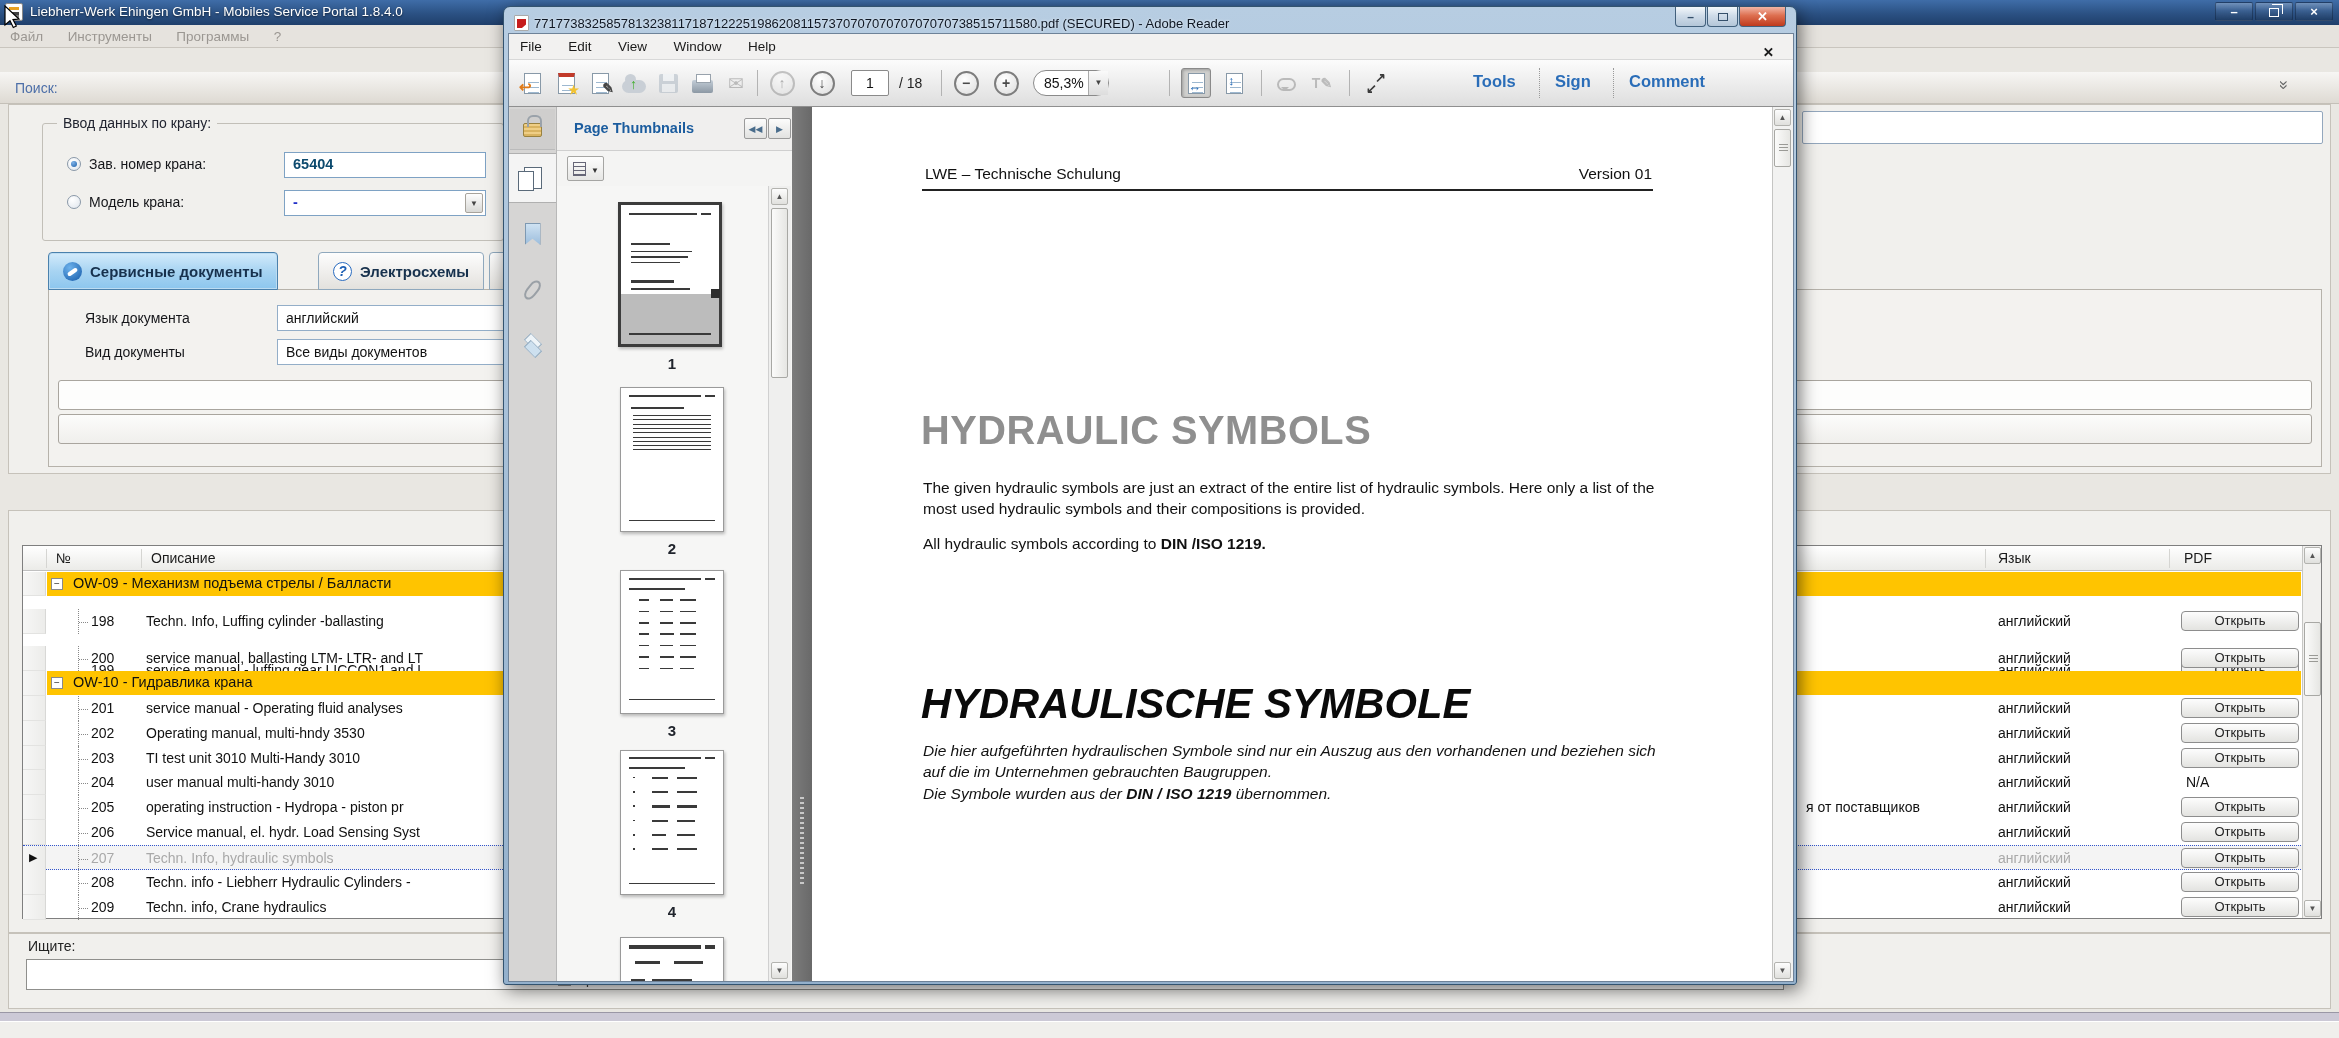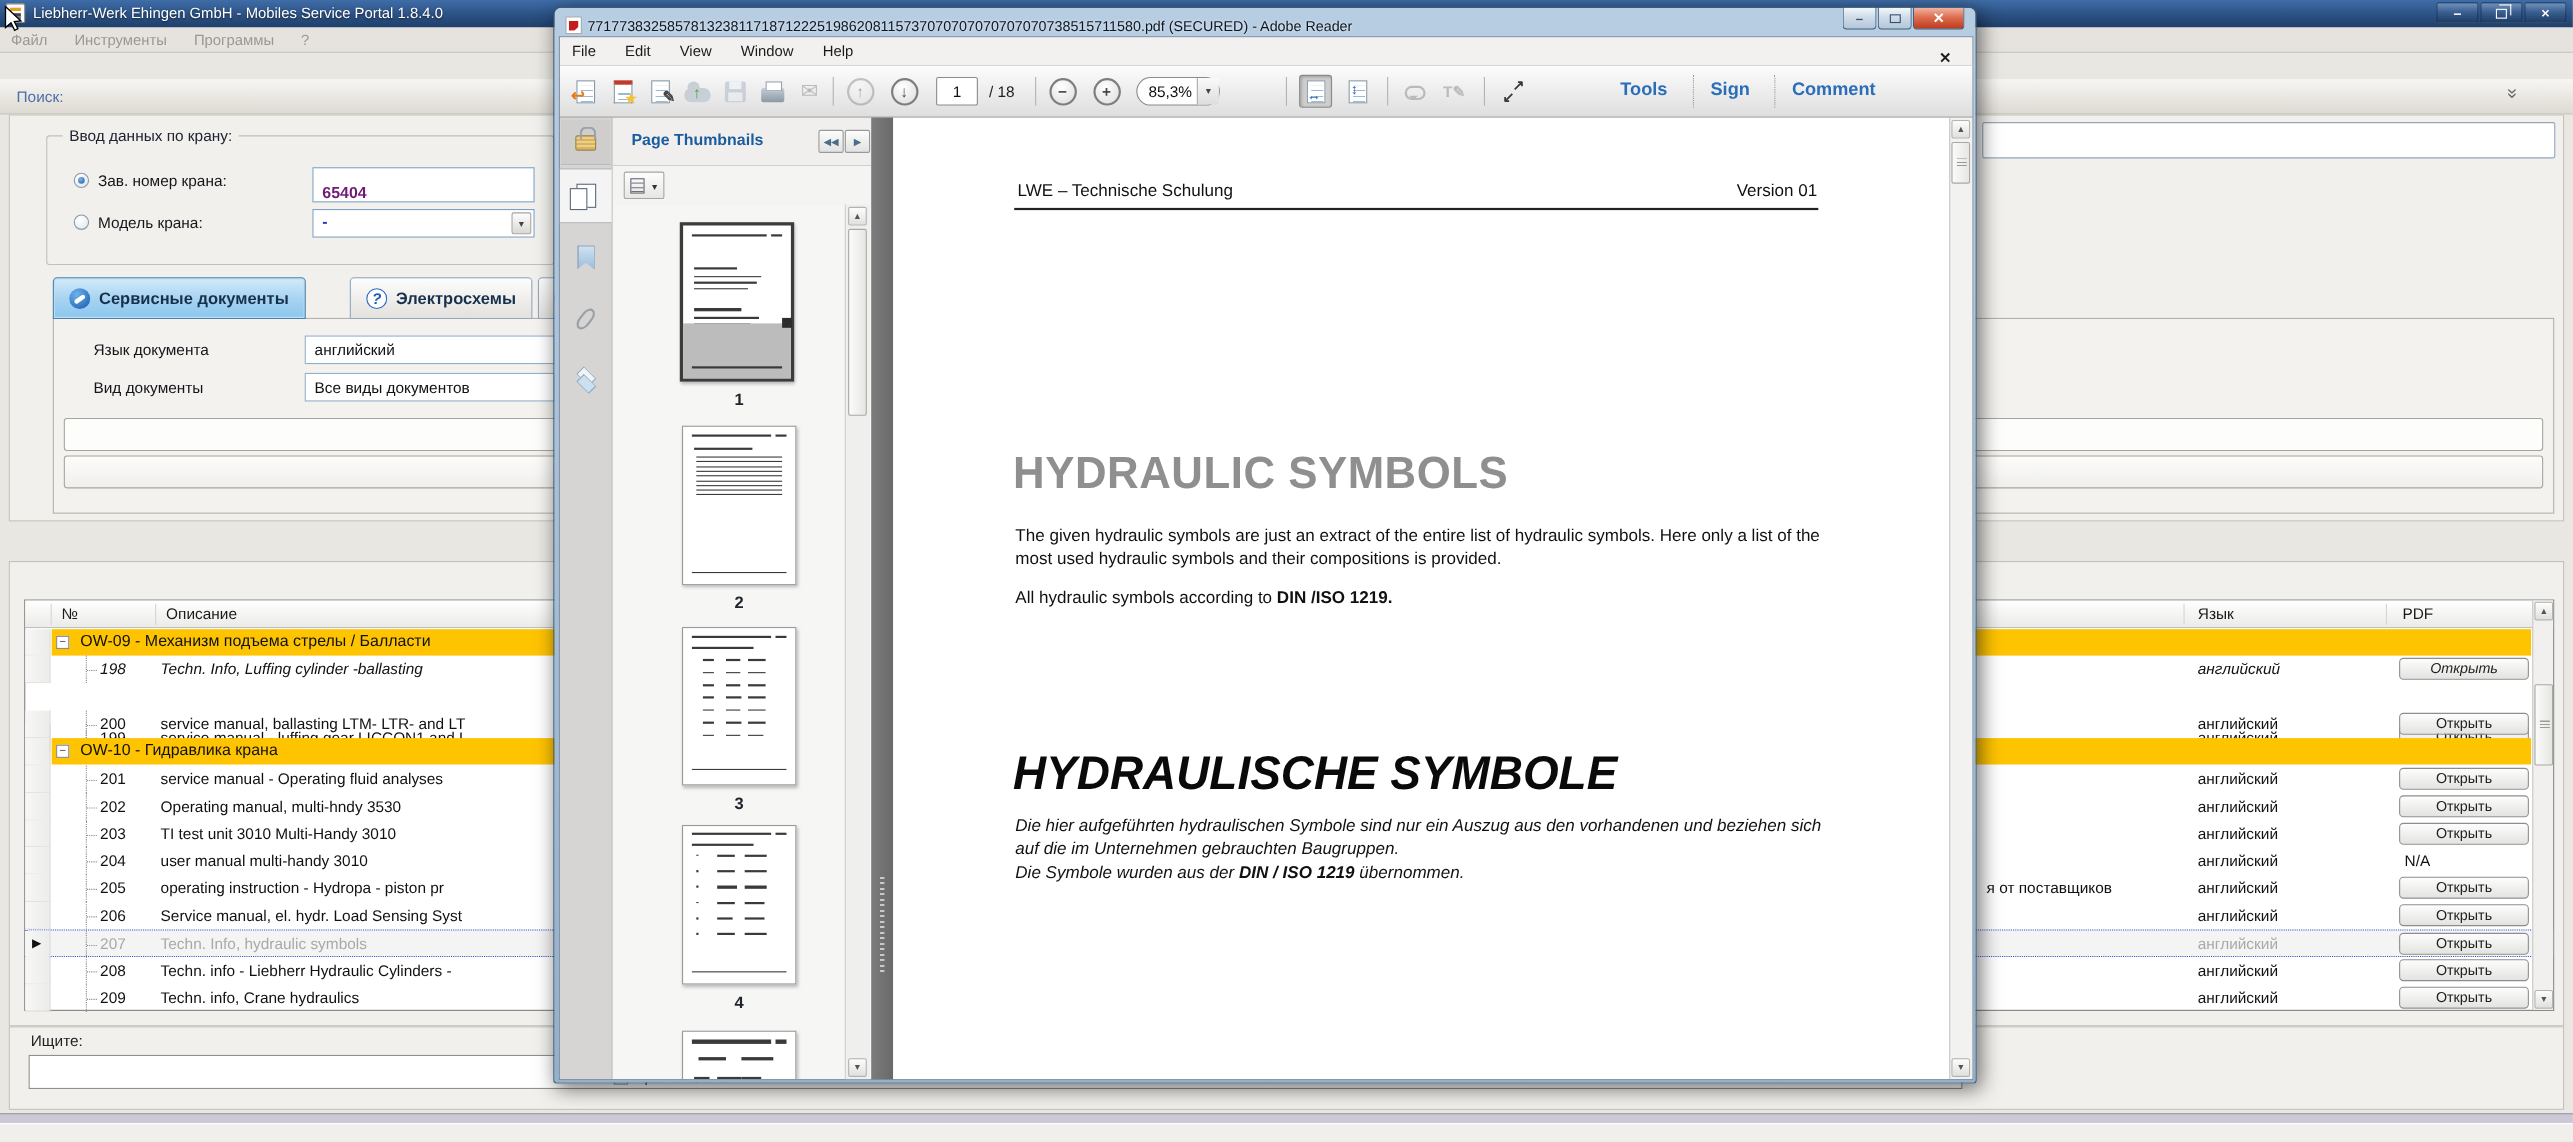--- a/index.html
+++ b/index.html
@@ -27,21 +27,21 @@
   .strip-label { position:absolute; left:15px; top:8px; font-size:14px; color:#4d6fa8; }
 
   .search-panel { position:absolute; left:8px; top:104px; width:2323px; height:370px; background:#f1f0ed; border:1px solid #c6c2ba; }
 
   .groupbox { position:absolute; left:42px; top:123px; width:462px; height:118px; border:1px solid #c2bfb8; border-radius:3px; }
   .groupbox-legend { position:absolute; left:14px; top:-9px; background:#f1f0ed; padding:0 6px; font-size:14px; color:#212430; }
   .radio { position:absolute; width:14px; height:14px; border-radius:50%; border:1px solid #8a98a8; background:radial-gradient(circle at 35% 30%,#fff,#dfe5ec); }
   .radio.checked::after { content:""; position:absolute; left:3px; top:3px; width:6px; height:6px; border-radius:50%; background:radial-gradient(circle at 35% 30%,#7db2e8,#1d5fa8); }
   .flabel { position:absolute; font-size:14px; color:#15161a; white-space:nowrap; }
   .tbox { position:absolute; background:#fff; border:1px solid #7ea2c4; font-size:14.5px; }
-  .serial-input { left:241px; top:28px; width:202px; height:26px; font-weight:bold; color:#701a75; padding:15px 8px; }
+  .serial-input { left:241px; top:28px; width:202px; height:26px; font-weight:bold; color:#0c4a6e; padding:3px 8px; }
   .model-dd { left:241px; top:66px; width:202px; height:26px; color:#2230c8; font-weight:bold; padding:3px 8px; }
   .dd-btn { position:absolute; right:2px; top:2px; width:18px; height:20px; background:linear-gradient(180deg,#fdfdfd,#d9d9d6); border:1px solid #a7a39c; border-radius:2px; font-size:8px; color:#444; text-align:center; line-height:20px; }
 
   .tab { position:absolute; top:252px; height:38px; border:1px solid #8fa8bd; border-radius:4px 4px 0 0; display:flex; align-items:center; gap:8px; padding:0 14px; font-size:15px; font-weight:bold; color:#17314d; background:linear-gradient(180deg,#fdfdfd,#e3e1dd); }
   .tab.active { background:linear-gradient(180deg,#d3ebfb 0%,#a8d4f2 50%,#8cc6ee 100%); border-color:#4a81ad; box-shadow:0 0 0 1px #bcdcf2 inset; }
   .tab-icon1 { width:19px; height:19px; border-radius:50%; background:radial-gradient(circle at 35% 30%,#6db2ec,#1459a8); position:relative; flex:0 0 auto; }
   .tab-icon1::after { content:""; position:absolute; left:4px; top:8px; width:11px; height:4px; background:#fff; border-radius:2px; transform:rotate(-35deg); }
   .tab-icon2 { width:19px; height:19px; border-radius:50%; background:#fff; border:1px solid #2a6cc0; color:#1d5fb4; font-size:14px; font-weight:bold; text-align:center; line-height:17px; font-style:italic; flex:0 0 auto; }
 
   .filter-panel { position:absolute; left:48px; top:289px; width:2274px; height:178px; background:#f3f2ef; border:1px solid #b6b2aa; }
@@ -256,21 +256,21 @@
       <span class="hlabel" style="left:2161px;">PDF</span>
     </div>
     <div id="rows-host">
         <div class="trow" style="top: 25.5px;">
           <div class="gutter"></div>
           <div class="groupbar">
             <span class="expand">−</span>
             <span class="glabel">OW-09 - Механизм подъема стрелы / Балласти</span>
           </div>
         </div>
-        <div class="trow" style="top: 50px; font-style: italic;">
+        <div class="trow" style="top: 63px;">
           <div class="gutter"></div>
           <span class="tree"></span>
           <span class="cell-num">198</span>
           <span class="cell-desc">Techn. Info, Luffing cylinder -ballasting</span>
           <span class="cell-lang">английский</span>
           <span class="open-btn">Открыть</span>
         </div>
         <div class="trow" style="top: 75.22px; margin-top: 37px;">
           <div class="gutter"></div>
           <span class="tree"></span>

